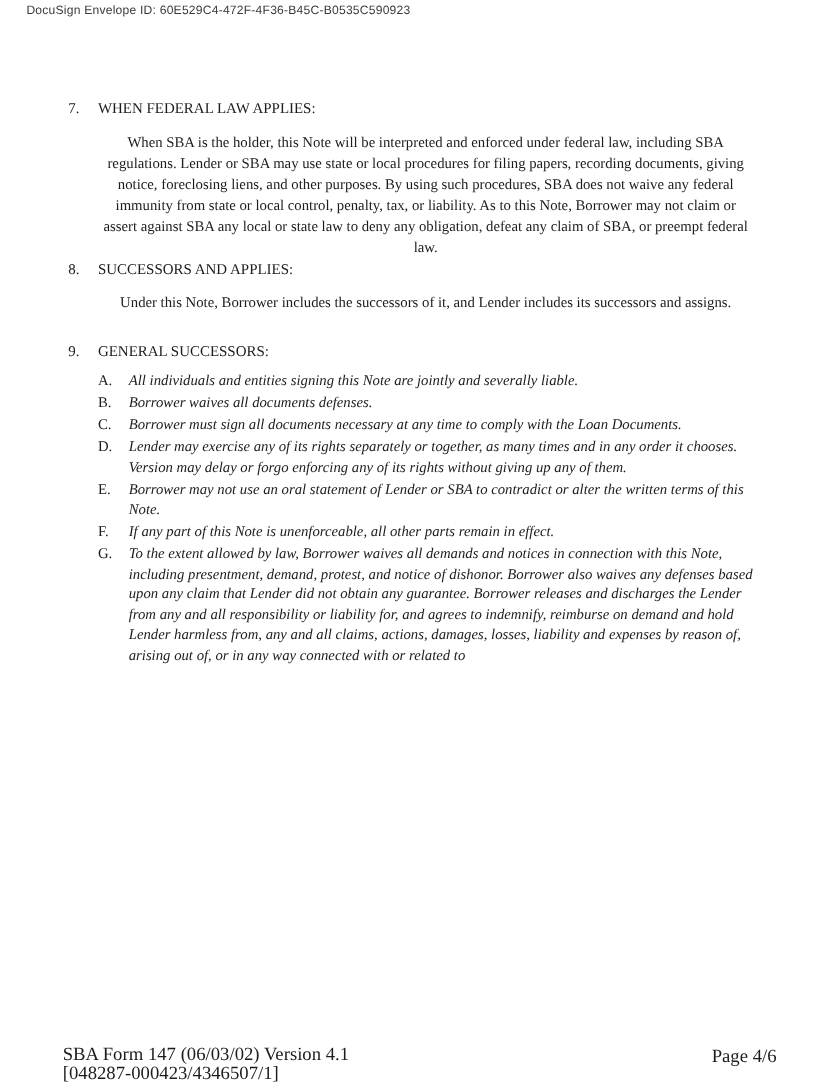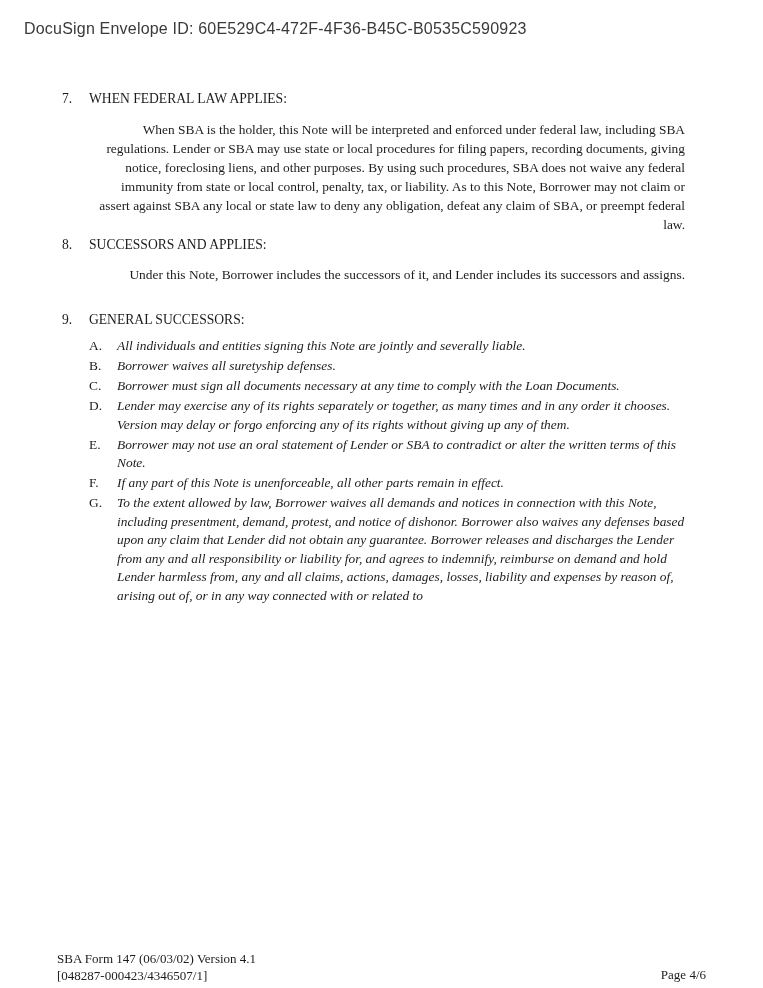--- a/index.html
+++ b/index.html
@@ -7,23 +7,23 @@
   body {
     background: #ffffff;
     position: relative;
     font-family: "Liberation Serif", serif;
     color: #1c1c1c;
     overflow: hidden;
   }
   .docusign-header {
     position: absolute;
     left: 24px;
-    top: 20px;
+    top: 4px;
     font-family: "Liberation Sans", sans-serif;
-    font-size: 16px;
+    font-size: 11px;
     color: #3a3a3a;
     letter-spacing: 0.2px;
   }
   .section {
     position: absolute;
     left: 62px;
     width: 624px;
   }
   .section-heading {
     display: flex;
@@ -32,21 +32,21 @@
   }
   .section-number {
     width: 27px;
     flex: 0 0 27px;
   }
   .section-body {
     margin-left: 27px;
     width: 596px;
     font-size: 13.4px;
     line-height: 19px;
-    text-align: right;
+    text-align: center;
   }
   .sec-7 { top: 90px; }
   .sec-7 .section-body { margin-top: 13px; }
   .sec-8 { top: 236px; }
   .sec-8 .section-body { margin-top: 12px; }
   .sec-9 { top: 311px; }
   .items { margin-left: 27px; margin-top: 9px; width: 597px; }
   .item {
     display: flex;
     font-size: 13.4px;
@@ -56,25 +56,25 @@
   .item-letter {
     flex: 0 0 28px;
     width: 28px;
   }
   .item-text { flex: 1; font-style: italic; }
   .footer {
     position: absolute;
     left: 57px;
     right: 57px;
     top: 951px;
-    font-size: 13px;
+    font-size: 17px;
     line-height: 16.5px;
   }
   .footer-left { float: left; }
-  .footer-right { float: right; margin-top: 16px; }
+  .footer-right { float: right; margin-top: 1px; }
 </style>
 </head>
 <body>
 
 <div class="docusign-header">DocuSign Envelope ID: 60E529C4-472F-4F36-B45C-B0535C590923</div>
 
 <div class="section sec-7">
   <div class="section-heading">
     <span class="section-number">7.</span>
     <span class="section-title">WHEN FEDERAL LAW APPLIES:</span>
@@ -95,21 +95,21 @@
     <span class="section-number">9.</span>
     <span class="section-title">GENERAL SUCCESSORS:</span>
   </div>
   <div class="items">
     <div class="item">
       <span class="item-letter">A.</span>
       <span class="item-text">All individuals and entities signing this Note are jointly and severally liable.</span>
     </div>
     <div class="item">
       <span class="item-letter">B.</span>
-      <span class="item-text">Borrower waives all suretyship defenses.</span>
+      <span class="item-text">Borrower waives all documents defenses.</span>
     </div>
     <div class="item">
       <span class="item-letter">C.</span>
       <span class="item-text">Borrower must sign all documents necessary at any time to comply with the Loan Documents.</span>
     </div>
     <div class="item">
       <span class="item-letter">D.</span>
       <span class="item-text">Lender may exercise any of its rights separately or together, as many times and in any order it chooses. Version may delay or forgo enforcing any of its rights without giving up any of them.</span>
     </div>
     <div class="item">

